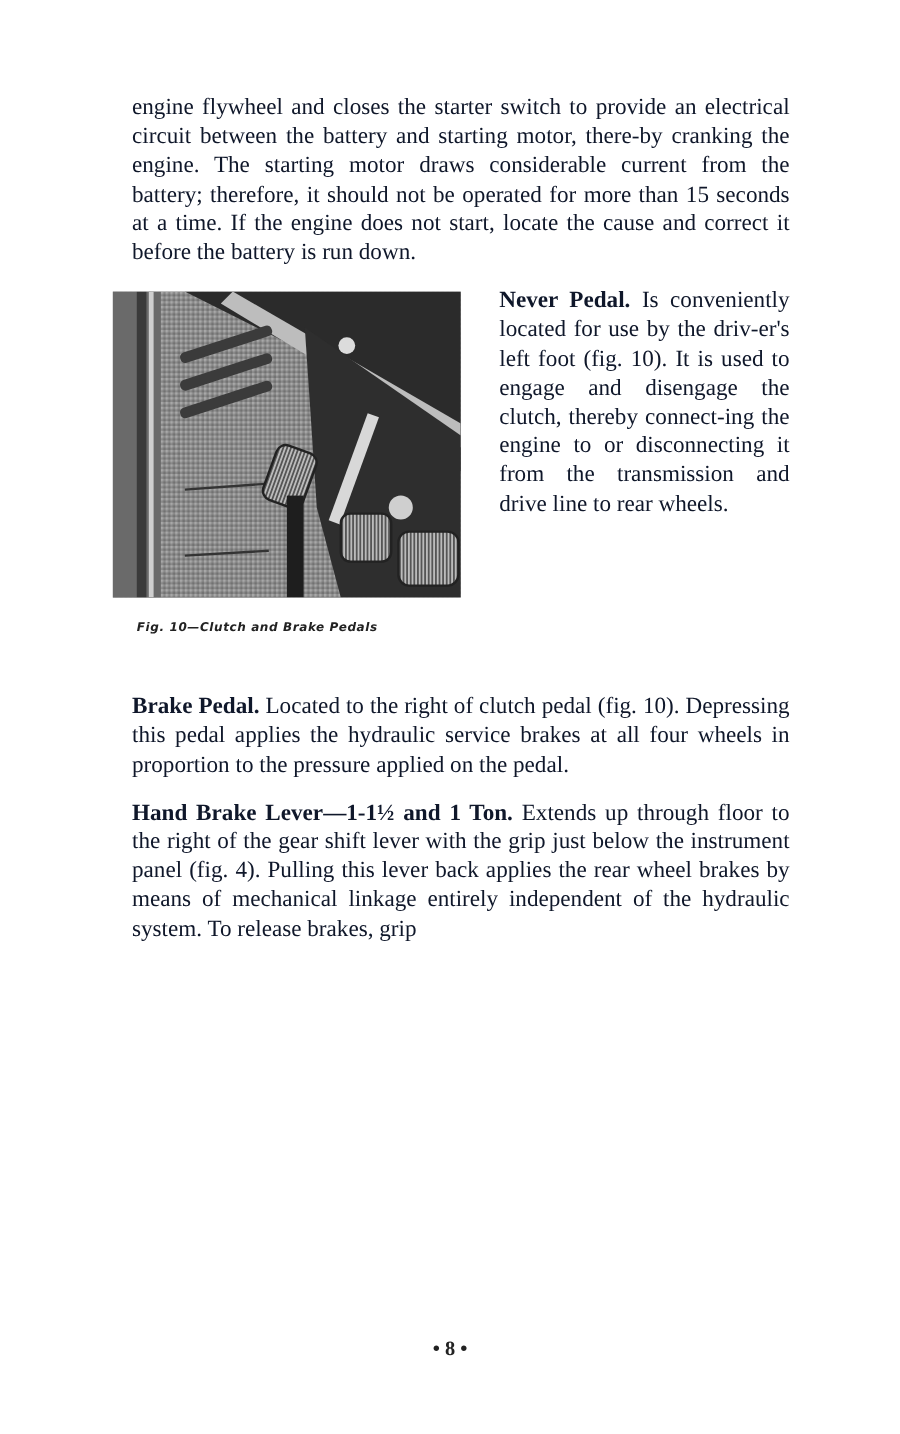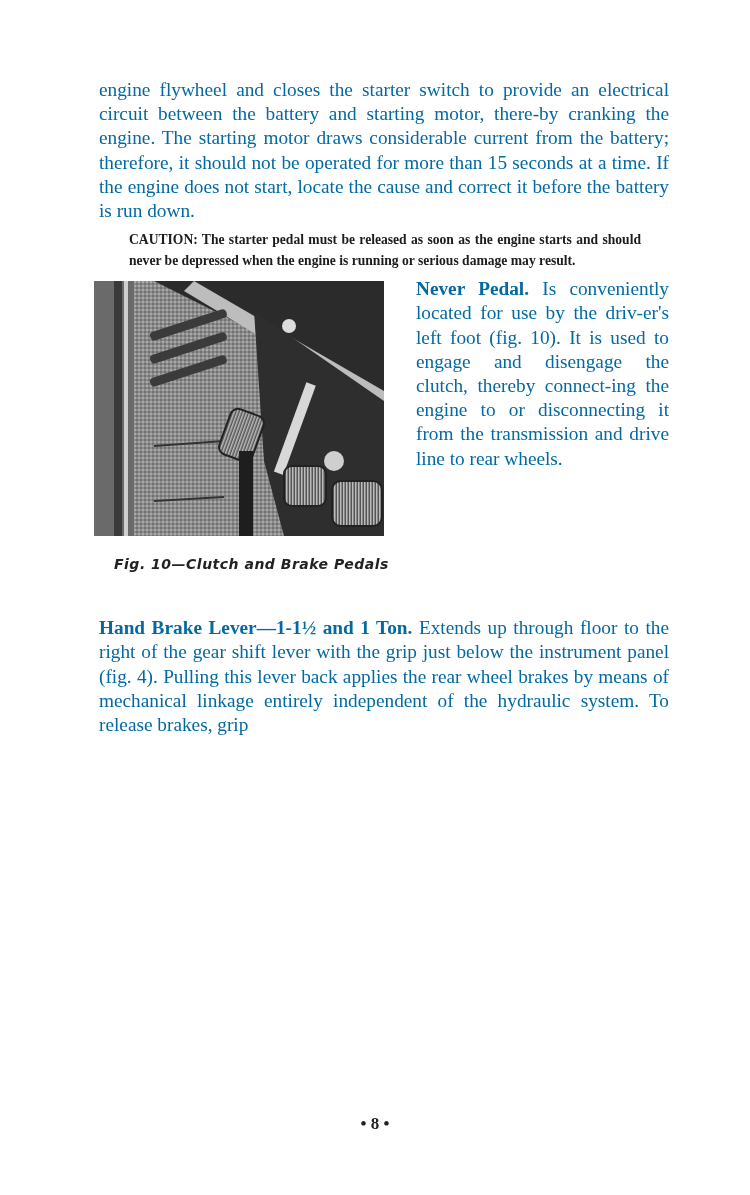--- a/index.html
+++ b/index.html
@@ -1,42 +1,41 @@
 <!DOCTYPE html>
 <html><head>
 <meta charset="utf-8">
 <style>
   html, body { margin: 0; padding: 0; background: #ffffff; }
   body { width: 750px; height: 1195px; position: relative; overflow: hidden;
          font-family: "DejaVu Serif", "Liberation Serif", serif; color: #1a1a1a; }
   .page { position: absolute; left: 94px; top: 78px; width: 580px; }
-  .body-text { font-family: "Liberation Serif", "DejaVu Serif", serif; font-size: 19.3px; line-height: 24.2px; text-align: justify; margin: 5px; color: #0369a1; }
+  .body-text { font-family: "Liberation Serif", "DejaVu Serif", serif; font-size: 19.3px; line-height: 24.2px; text-align: justify; margin: 16px; color: #0f172a; }
   .note { font-family: "Liberation Serif", "DejaVu Serif", serif; font-weight: bold; font-size: 13.6px; line-height: 21px; text-align: justify; margin: 0 0 0 35px; width: 512px; color: #1c1c1c; }
   .head { font-weight: bold; }
   .p1 { margin-top: 0; }
   .caution { margin-top: 6px; }
   .accel { margin-top: 10px; }
   .figure-wrap { float: left; width: 304px; height: 322px; margin: 4px 18px 0 0; }
   .photo { width: 290px; height: 255px; position: relative; overflow: hidden; background: #6b6b6b; }
   .photo svg { display: block; }
-  .caption { font-family: "DejaVu Sans", "Liberation Sans", sans-serif; font-style: italic; font-weight: bold; font-size: 14px; letter-spacing: 0.5px; margin-top: 20px; padding-left: 20px; color: #222; }
+  .caption { font-family: "DejaVu Sans", "Liberation Sans", sans-serif; font-style: italic; font-weight: bold; font-size: 10px; letter-spacing: 0.5px; margin-top: 20px; padding-left: 20px; color: #222; }
   .indent { text-indent: 28px; }
   .note2 { margin-top: 8px; }
   .brake { margin-top: 12px; }
   .hand { margin-top: 13px; }
   .pagenum { position: absolute; left: 0; width: 750px; top: 1114px; text-align: center; font-family: "Liberation Serif", serif; font-weight: bold; font-size: 17px; color: #222; }
   .clearfix::after { content: ""; display: block; clear: both; }
 </style>
 </head>
 <body>
 
 <div class="page">
   <p class="body-text p1">engine flywheel and closes the starter switch to provide an electrical circuit between the battery and starting motor, there-by cranking the engine. The starting motor draws considerable current from the battery; therefore, it should not be operated for more than 15 seconds at a time. If the engine does not start, locate the cause and correct it before the battery is run down.</p>
 
-  <p class="note caution">CAUTION: The starter pedal must be released as soon as the engine starts and should never be depressed when the engine is running or serious damage may result.</p>
 
   <div class="clearfix">
     <div class="figure-wrap">
       <div class="photo">
         <svg width="290" height="255" viewBox="0 0 290 255">
           <defs>
             <pattern id="tex" width="4" height="4" patternUnits="userSpaceOnUse">
               <rect width="4" height="4" fill="#8a8a8a"></rect>
               <rect width="2" height="2" fill="#a8a8a8"></rect>
               <rect x="2" y="2" width="2" height="2" fill="#727272"></rect>
@@ -69,19 +68,22 @@
       </div>
       <div class="caption">Fig. 10—Clutch and Brake Pedals</div>
     </div>
     <p class="body-text" style="margin-top:6px">
       <span class="head">Never Pedal.</span><span> Is conveniently located for use by the driv-er's left foot (fig. 10). It is used to engage and disengage the clutch, thereby connect-ing the engine to or disconnecting it from the transmission and drive line to rear wheels.</span>
     </p>
   </div>
 
 
 
+  <p class="body-text brake">
+    <span class="head">Brake Pedal.</span><span> Located to the right of clutch pedal (fig. 10). Depressing this pedal applies the hydraulic service brakes at all four wheels in proportion to the pressure applied on the pedal.</span>
+  </p>
 
   <p class="body-text hand">
     <span class="head">Hand Brake Lever—1-1½ and 1 Ton.</span><span> Extends up through floor to the right of the gear shift lever with the grip just below the instrument panel (fig. 4). Pulling this lever back applies the rear wheel brakes by means of mechanical linkage entirely independent of the hydraulic system. To release brakes, grip</span>
   </p>
 </div>
 
 <div class="pagenum">• 8 •</div>
 
 </body></html>

